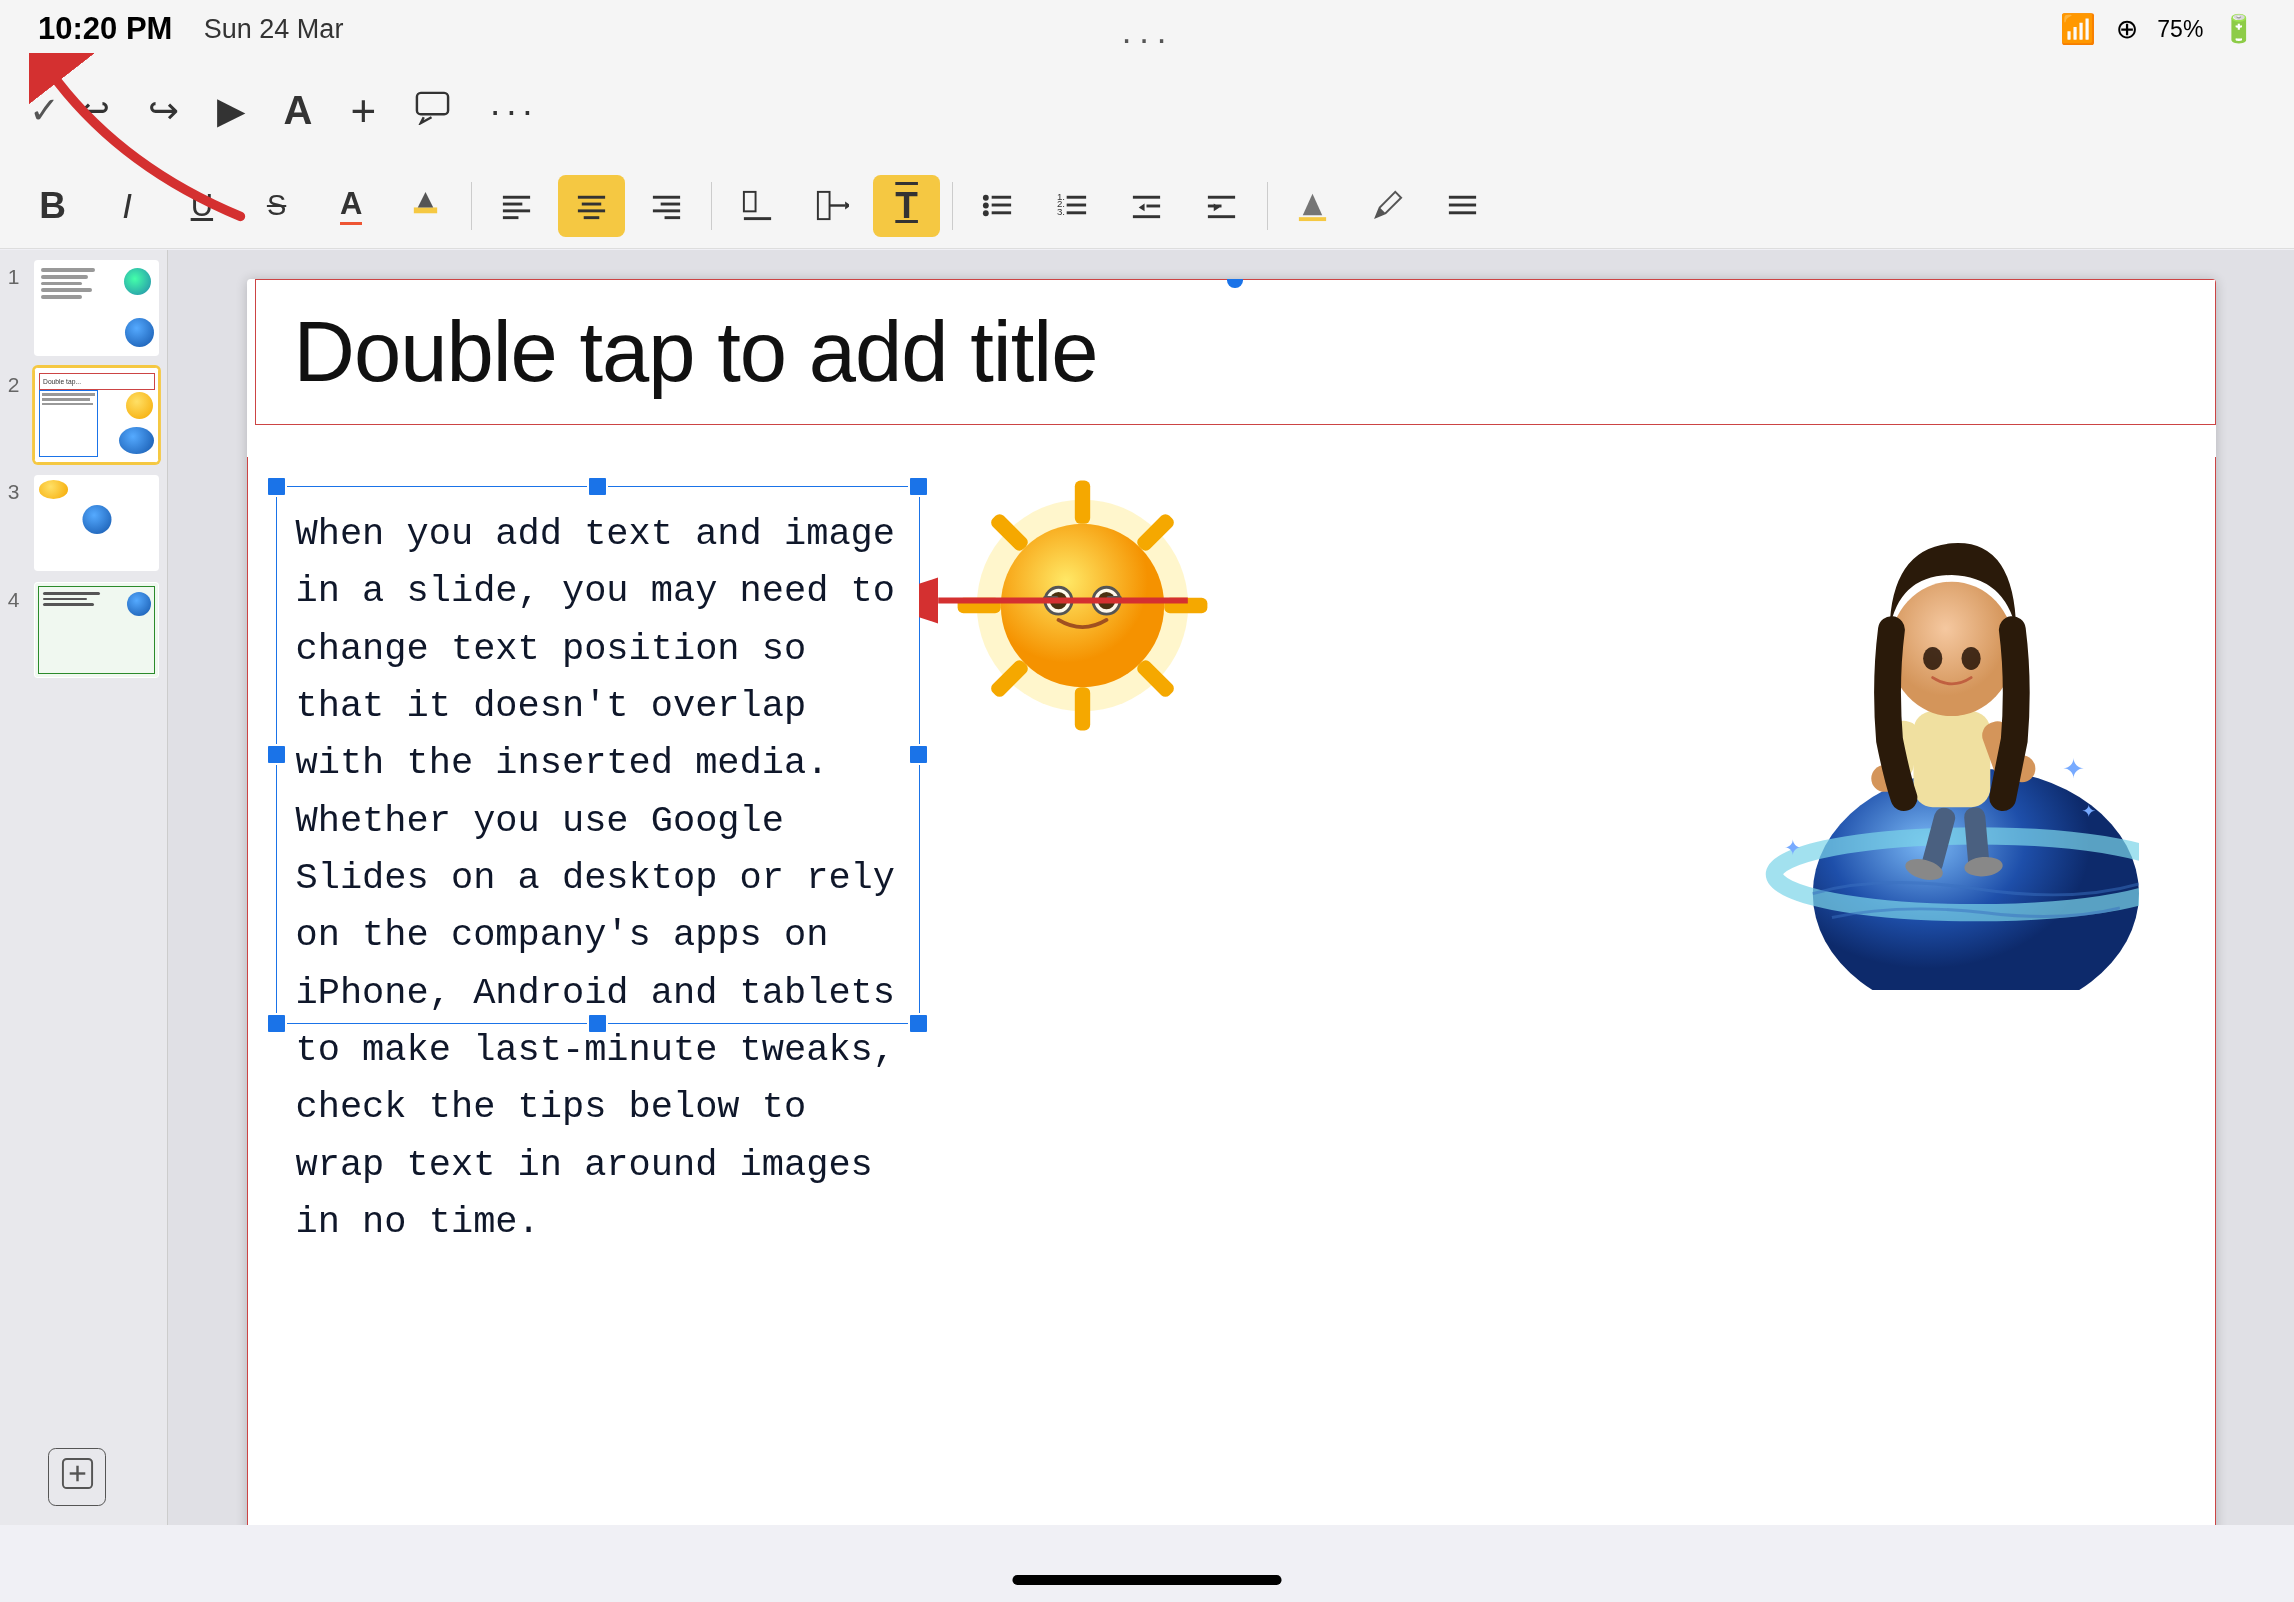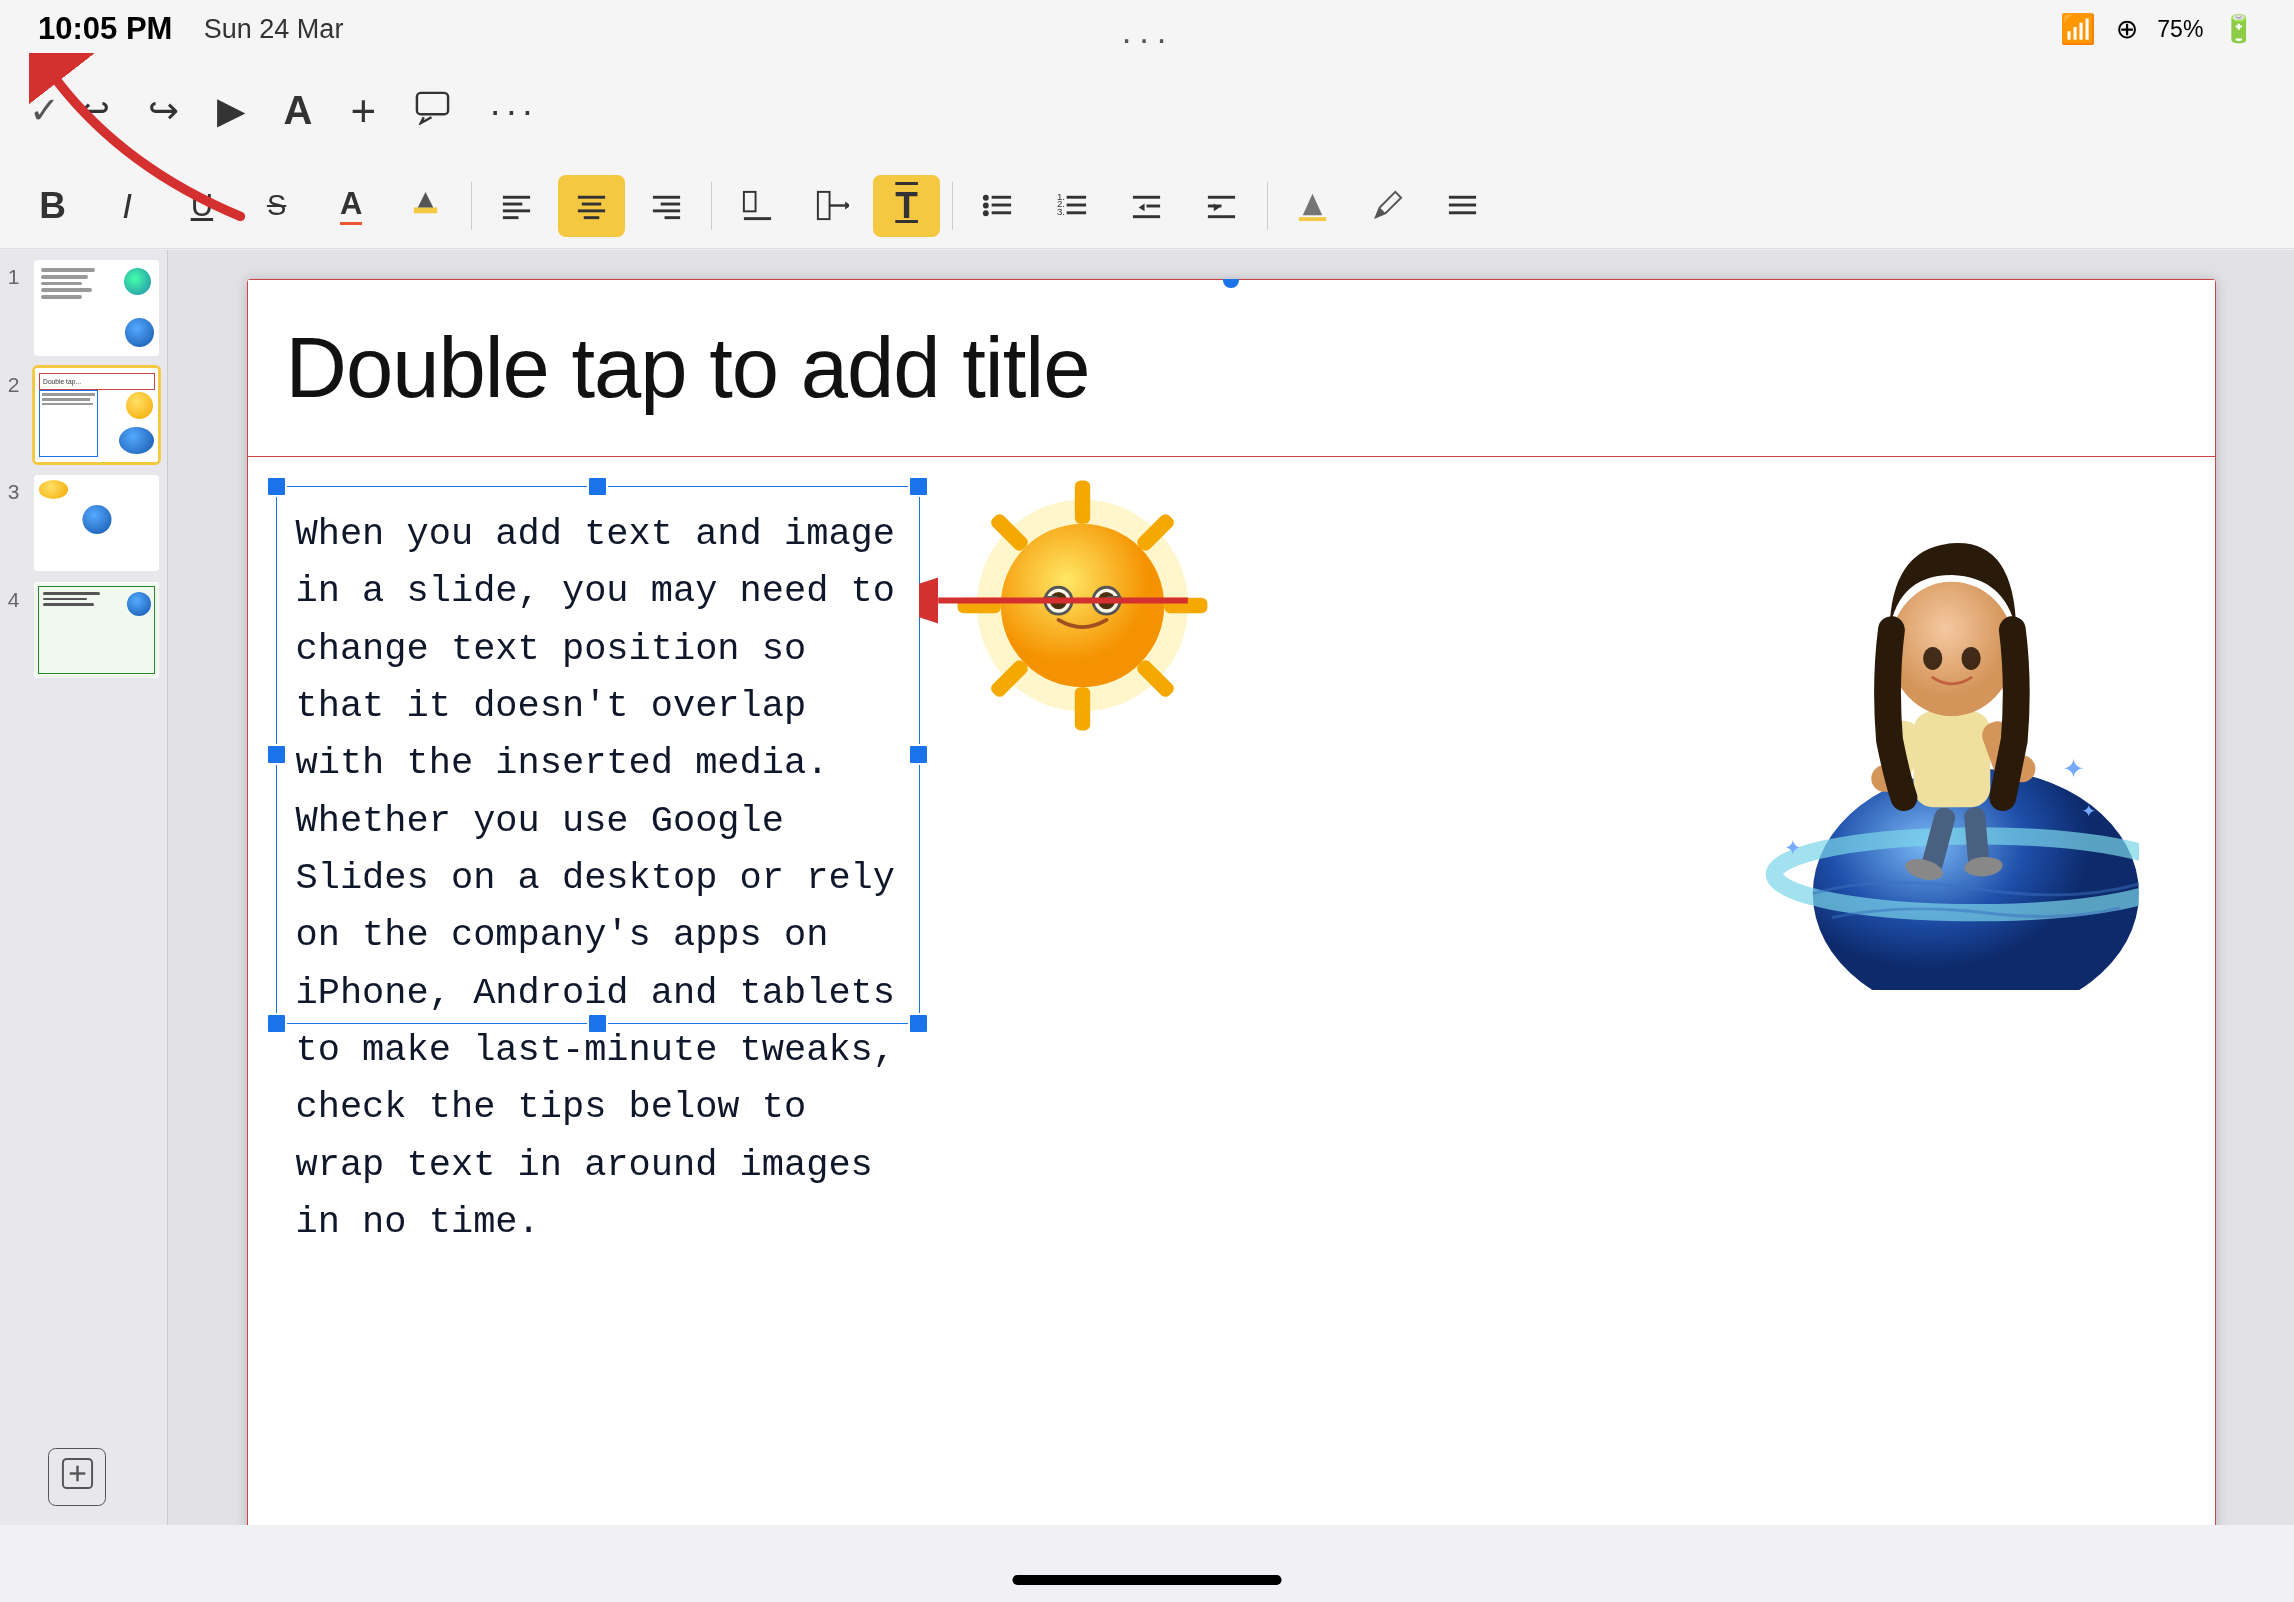--- a/index.html
+++ b/index.html
@@ -212,22 +212,22 @@
       background: #fff;
       border-radius: 3.8px;
       box-shadow: 0 1.9px 11.5px rgba(0,0,0,0.2);
       position: relative;
       overflow: hidden;
     }
 
     
     .slide-title-area {
       position: absolute;
-      top: 0; left: 0; right: 0;
-      height: 178px;
+      top: 0; left: 8px; right: 0;
+      height: 146px;
       border: 1.9px solid #c44;
       display: flex;
       align-items: center;
       padding: 0 38px;
     }
     .slide-title-text {
       font-size: 85px;
       font-weight: 400;
       color: #111;
       letter-spacing: -1px;
@@ -319,21 +319,21 @@
     }
 
     
     .arrow-svg { position: absolute; pointer-events: none; z-index: 999; }
   </style>
 </head>
 <body>
 
 <div class="status-bar">
   <div style="display:flex; align-items:center; gap:15.4px;">
-    <span class="status-time">10:05 PM</span>
+    <span class="status-time">10:20 PM</span>
     <span class="status-date">Sun 24 Mar</span>
   </div>
   <div class="three-dots">···</div>
   <div class="status-right">
     <span style="font-size:29px;">📶</span>
     <span style="font-size:27px;">⊕</span>
     <span style="font-size:23px; font-weight:500;">75%</span>
     <span style="font-size:27px;">🔋</span>
   </div>
 </div>

